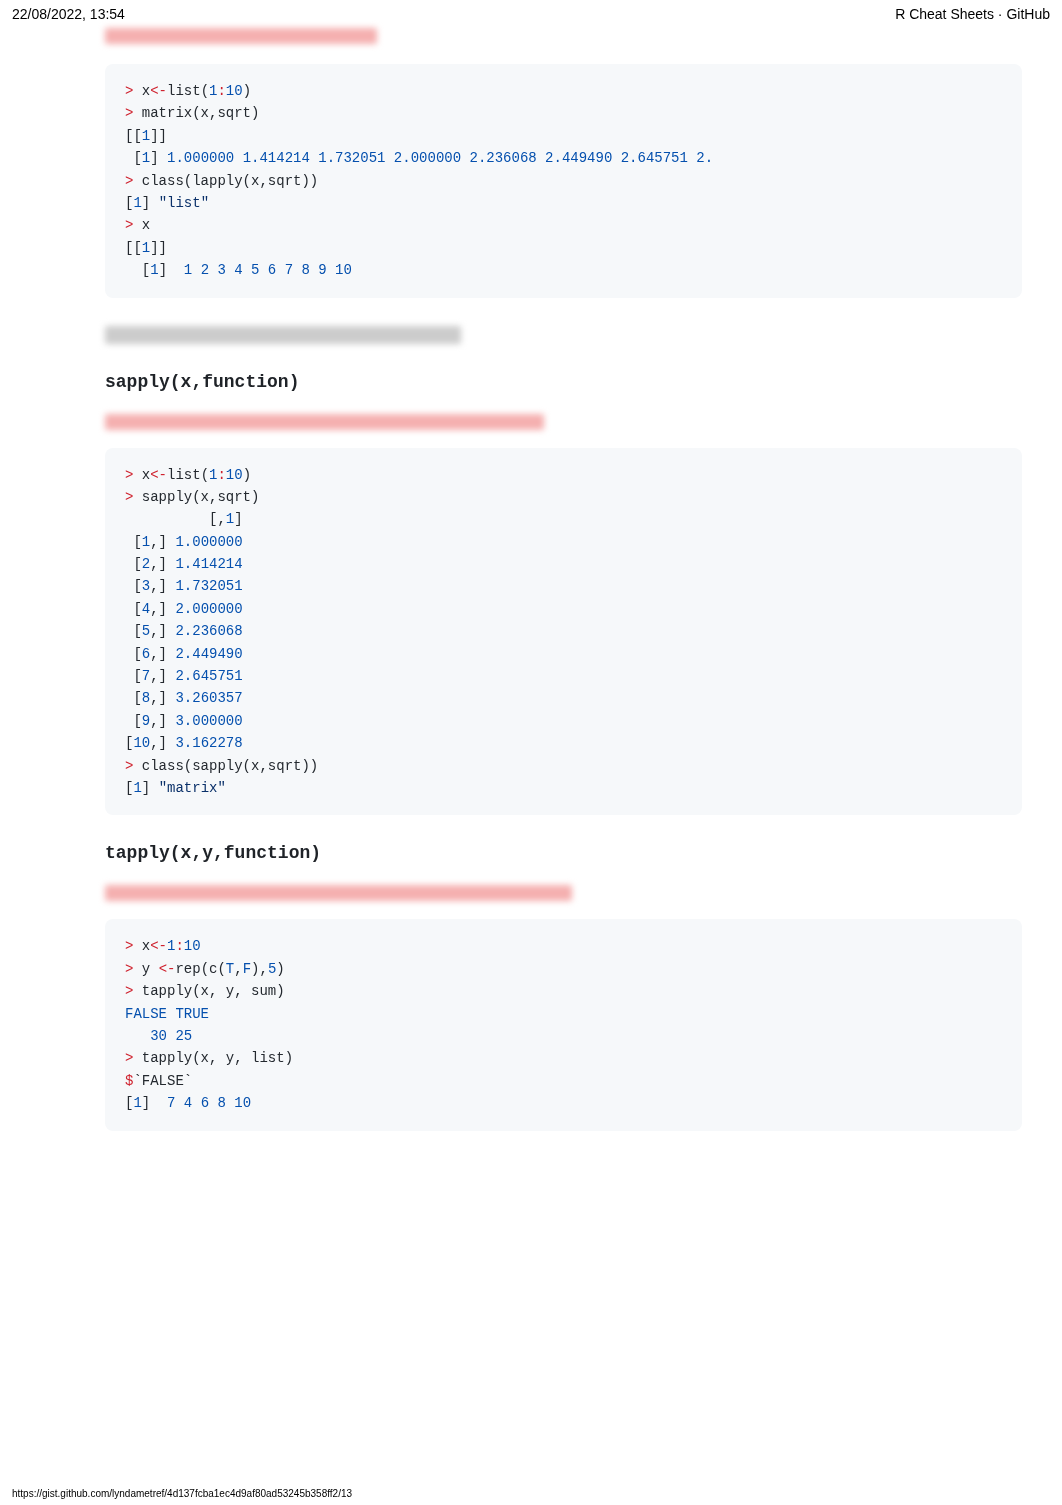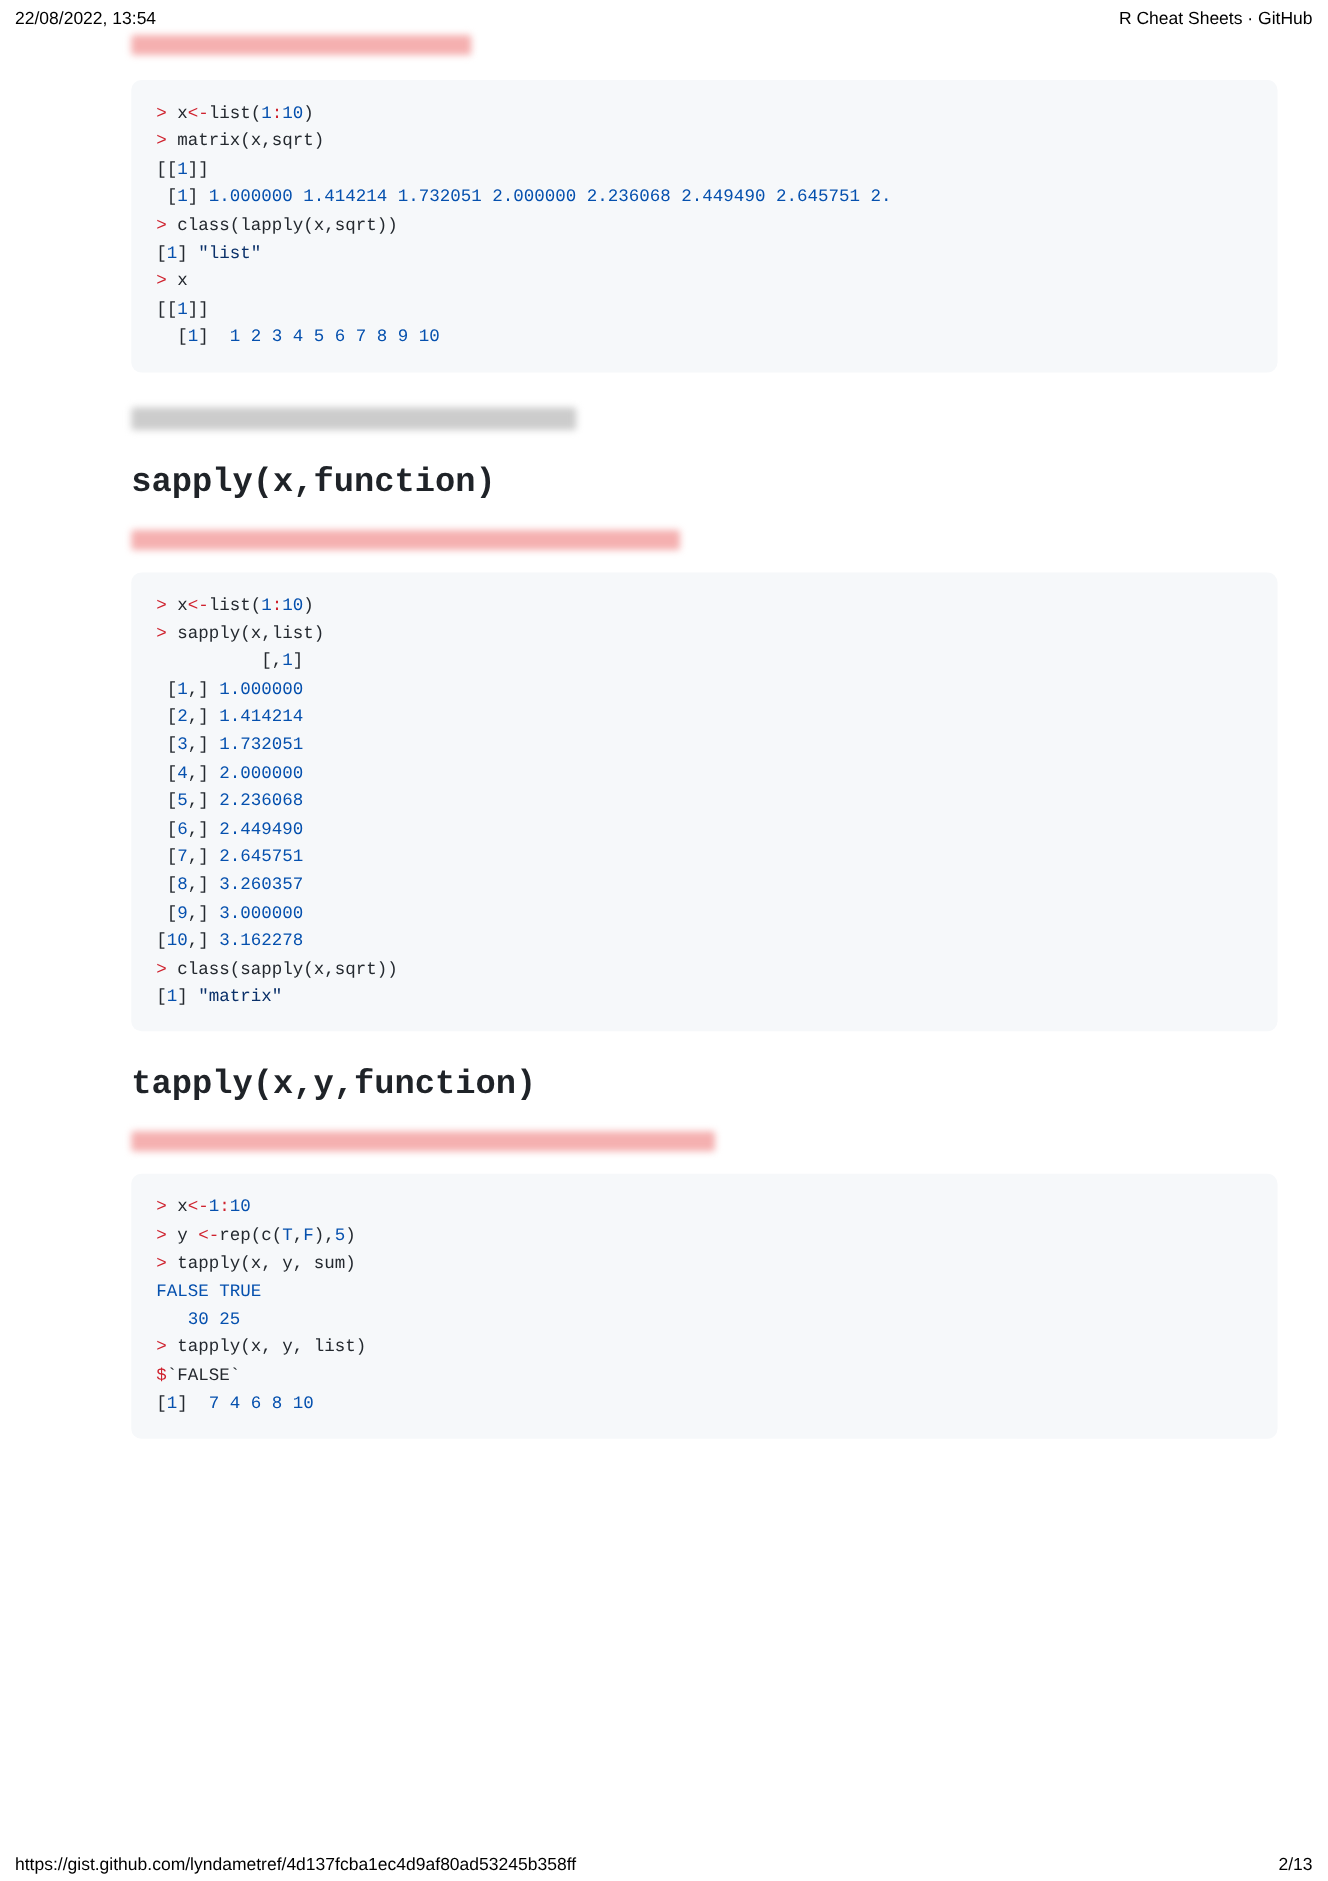--- a/index.html
+++ b/index.html
@@ -48,35 +48,34 @@
     white-space: pre;
     overflow-x: hidden;
     color: #24292f;
   }
   .code-block .op { color: #cf222e; }
   .code-block .num { color: #0550ae; }
   .code-block .str { color: #0a3069; }
   .code-block .kw { color: #0550ae; }
   h2.section-heading {
     font-family: ui-monospace, SFMono-Regular, "SF Mono", Consolas, "Liberation Mono", Menlo, monospace;
-    font-size: 27px;
+    font-size: 18px;
     font-weight: 700;
     margin: 12px 0 22px 0;
     color: #1f2328;
   }
   .footer-meta {
     position: absolute;
     bottom: 6px;
     left: 0;
     right: 0;
     padding: 0 12px;
-    font-size: 14px;
+    font-size: 10px;
     color: #000;
     display: flex;
-    justify-content: space-between;
   }
   .top-blur-line {
     margin-bottom: 20px;
   }
   .mid-blur-line {
     margin: 6px 0 28px 0;
   }
 </style>
 </head>
 <body>
@@ -106,21 +105,21 @@
     <span class="blurred-text" style="background:#ccc;">________________________________________</span>
   </div>
 
   <h2 class="section-heading">sapply(x,function)</h2>
 
   <div class="section-intro">
     <span class="blurred-text">apply a function to each element of the list x with simplification of result</span>
   </div>
 
   <div class="code-block"><span class="op">&gt;</span><span> x</span><span class="op">&lt;-</span><span>list</span><span>(</span><span class="num">1</span><span class="op">:</span><span class="num">10</span><span>)</span>
-<span class="op">&gt;</span><span> sapply(x,list)</span>
+<span class="op">&gt;</span><span> sapply(x,sqrt)</span>
 <span>          [,</span><span class="num">1</span><span>]</span>
 <span> [</span><span class="num">1</span><span>,] </span><span class="num">1.000000</span>
 <span> [</span><span class="num">2</span><span>,] </span><span class="num">1.414214</span>
 <span> [</span><span class="num">3</span><span>,] </span><span class="num">1.732051</span>
 <span> [</span><span class="num">4</span><span>,] </span><span class="num">2.000000</span>
 <span> [</span><span class="num">5</span><span>,] </span><span class="num">2.236068</span>
 <span> [</span><span class="num">6</span><span>,] </span><span class="num">2.449490</span>
 <span> [</span><span class="num">7</span><span>,] </span><span class="num">2.645751</span>
 <span> [</span><span class="num">8</span><span>,] </span><span class="num">3.260357</span>
 <span> [</span><span class="num">9</span><span>,] </span><span class="num">3.000000</span>

